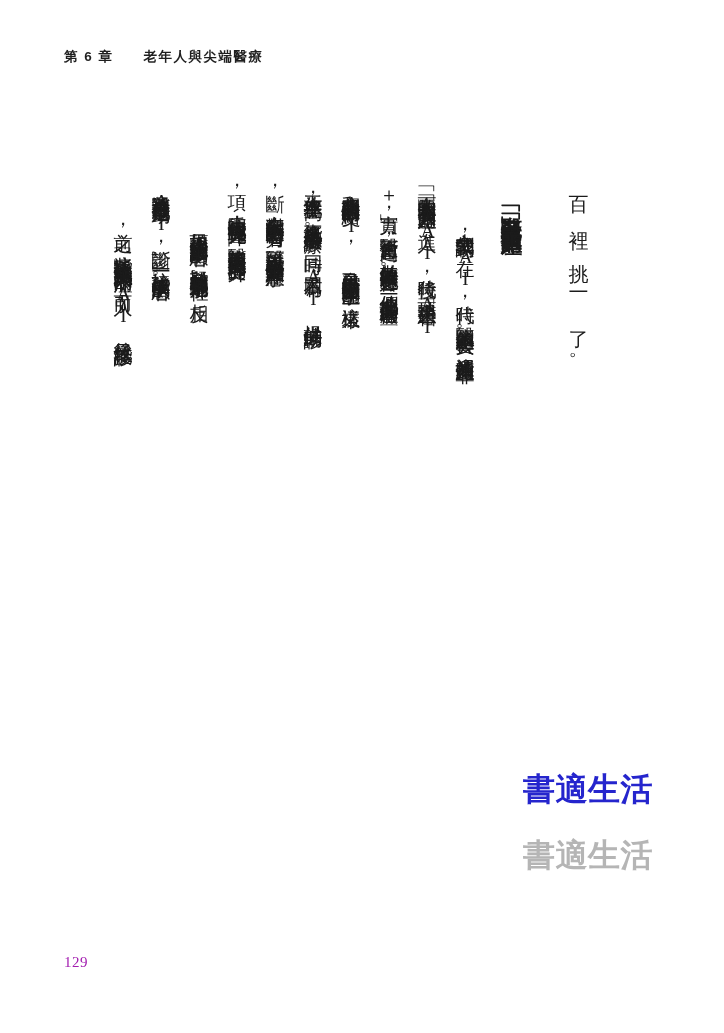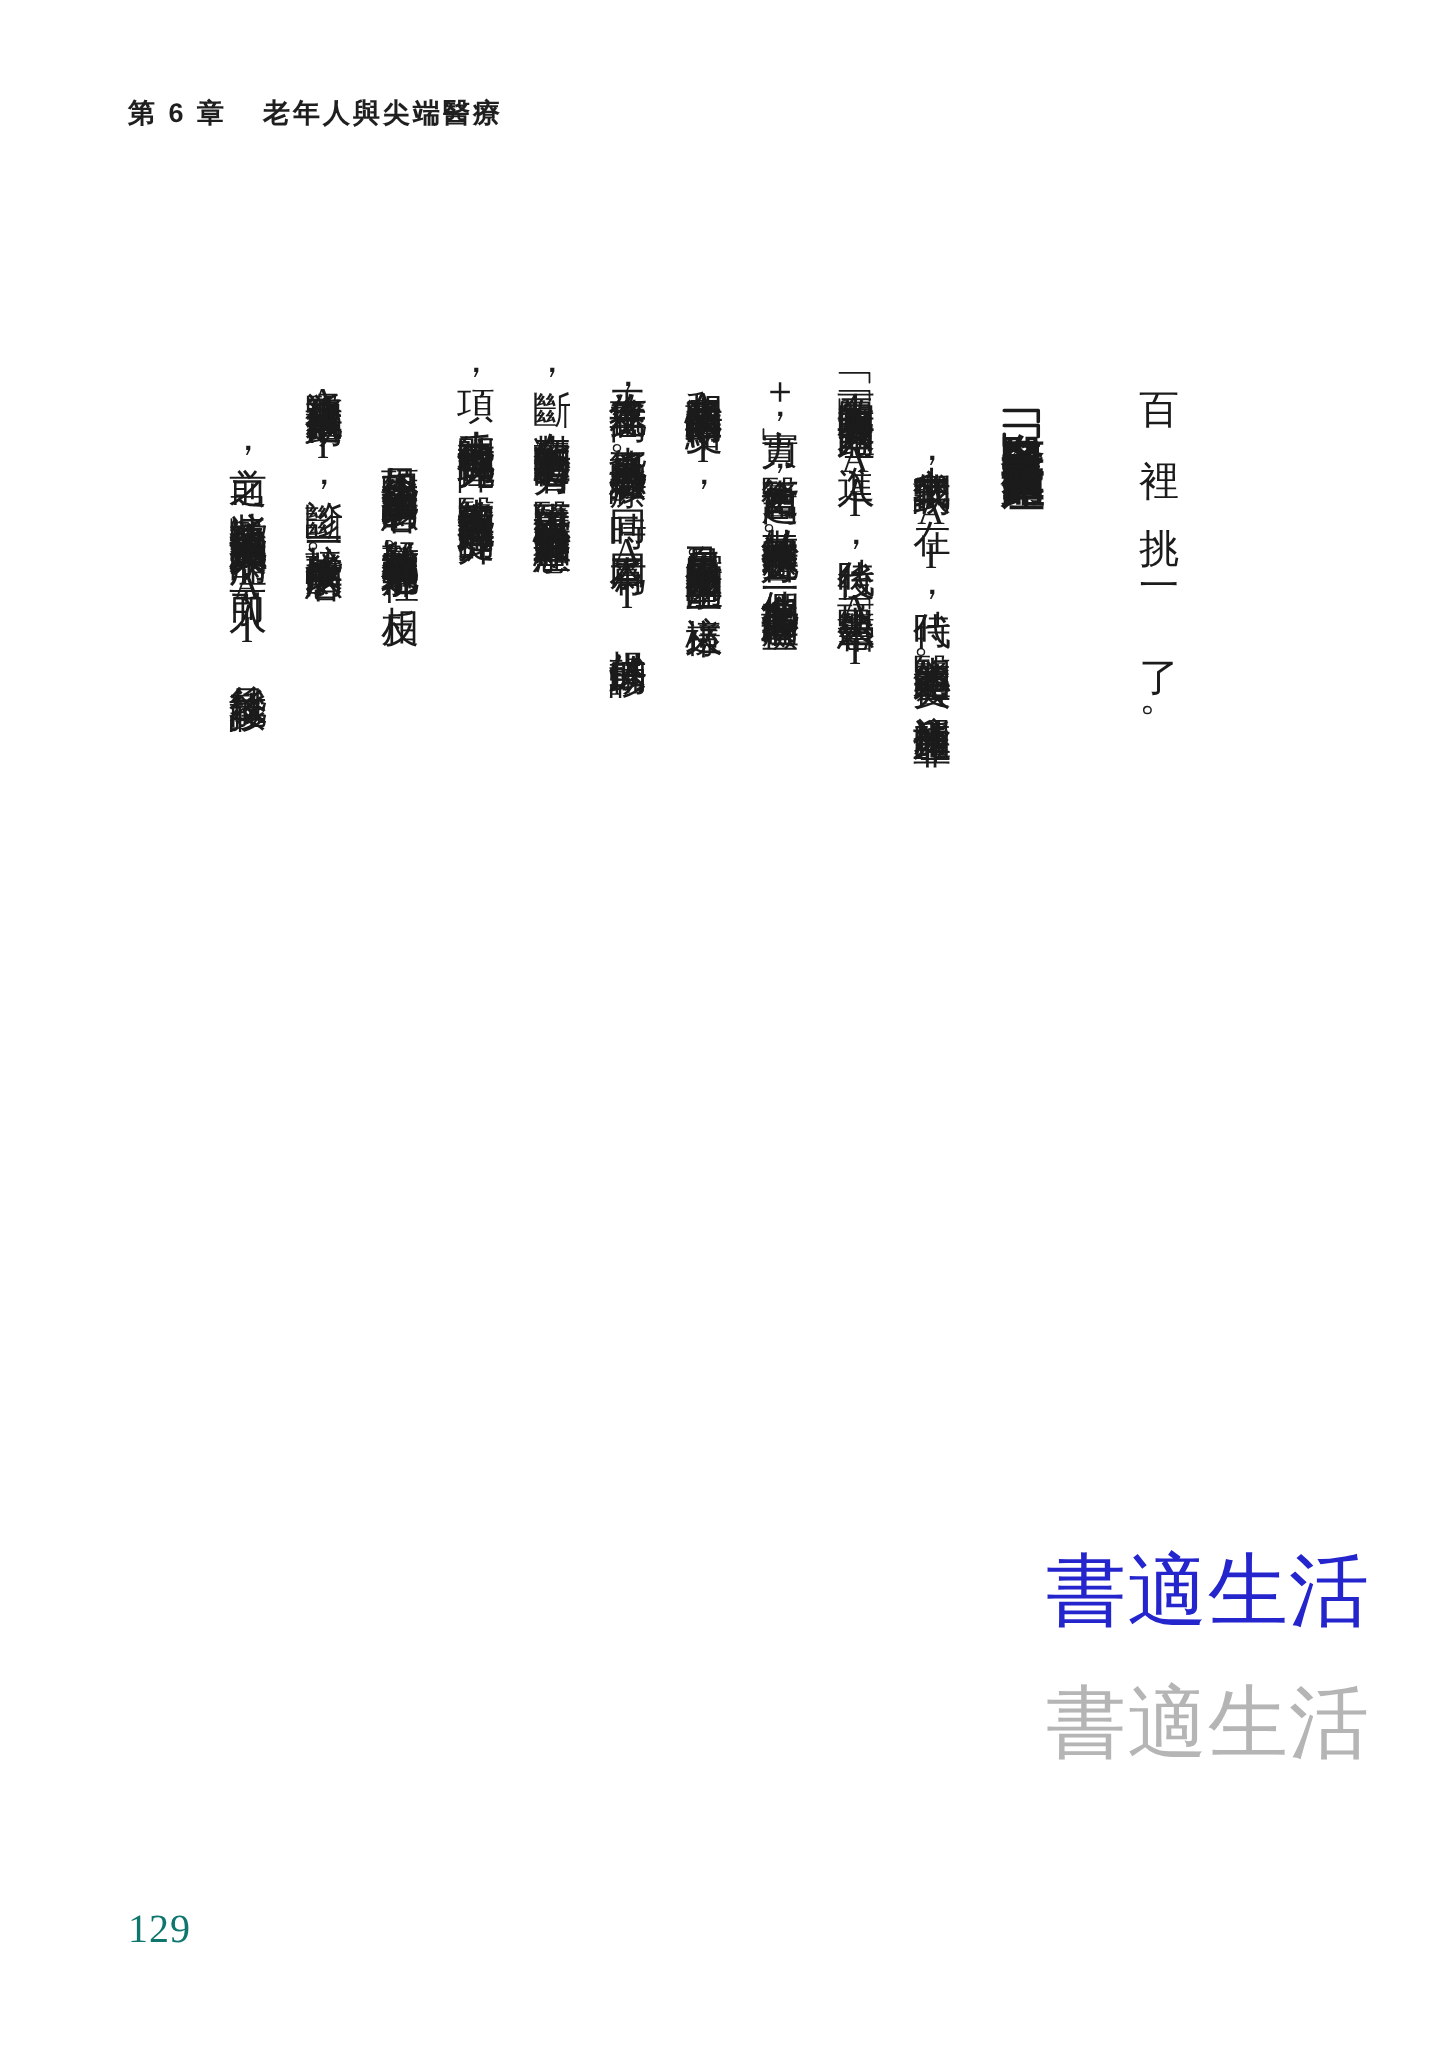--- a/index.html
+++ b/index.html
@@ -16,21 +16,21 @@
     position: absolute;
     left: 64px;
     top: 48px;
     font-family: "Liberation Sans", sans-serif;
     font-size: 13.5px;
     font-weight: 600;
     color: #1f1f1f;
     letter-spacing: 1.5px;
     white-space: nowrap;
   }
-  .chapter-header .chapter-title-span { margin-left: 18px; }
+  .chapter-header .chapter-title-span { margin-left: 30px; }
   .vtext {
     position: absolute;
     top: 180px;
     right: 126px;
     height: 742px;
     writing-mode: vertical-rl;
     text-orientation: upright;
     color: #1b1b1b;
   }
   .col {
@@ -49,33 +49,34 @@
     font-size: 21.5px;
     line-height: 46px;
     letter-spacing: 1.5px;
     padding-top: 18px;
     margin-block-start: 26px;
     margin-block-end: 4px;
   }
   .watermark {
     position: absolute;
     left: 523px;
-    font-size: 40px;
+    font-size: 32px;
     letter-spacing: 0.5px;
     white-space: nowrap;
     font-family: "Liberation Serif", serif;
+    font-weight: bold;
   }
   .watermark.blue { top: 768px; }
   .watermark.gray { top: 834px; }
   .page-number {
     position: absolute;
     left: 64px;
     top: 954px;
-    font-size: 20px;
-    color: #0f766e;
+    font-size: 15px;
+    color: #a21caf;
     letter-spacing: 0.5px;
   }
 </style>
 </head>
 <body>
 
 <div class="page">
 
   <div class="chapter-header">
     <span>第 6 章</span><span class="chapter-title-span">老年人與尖端醫療</span>

